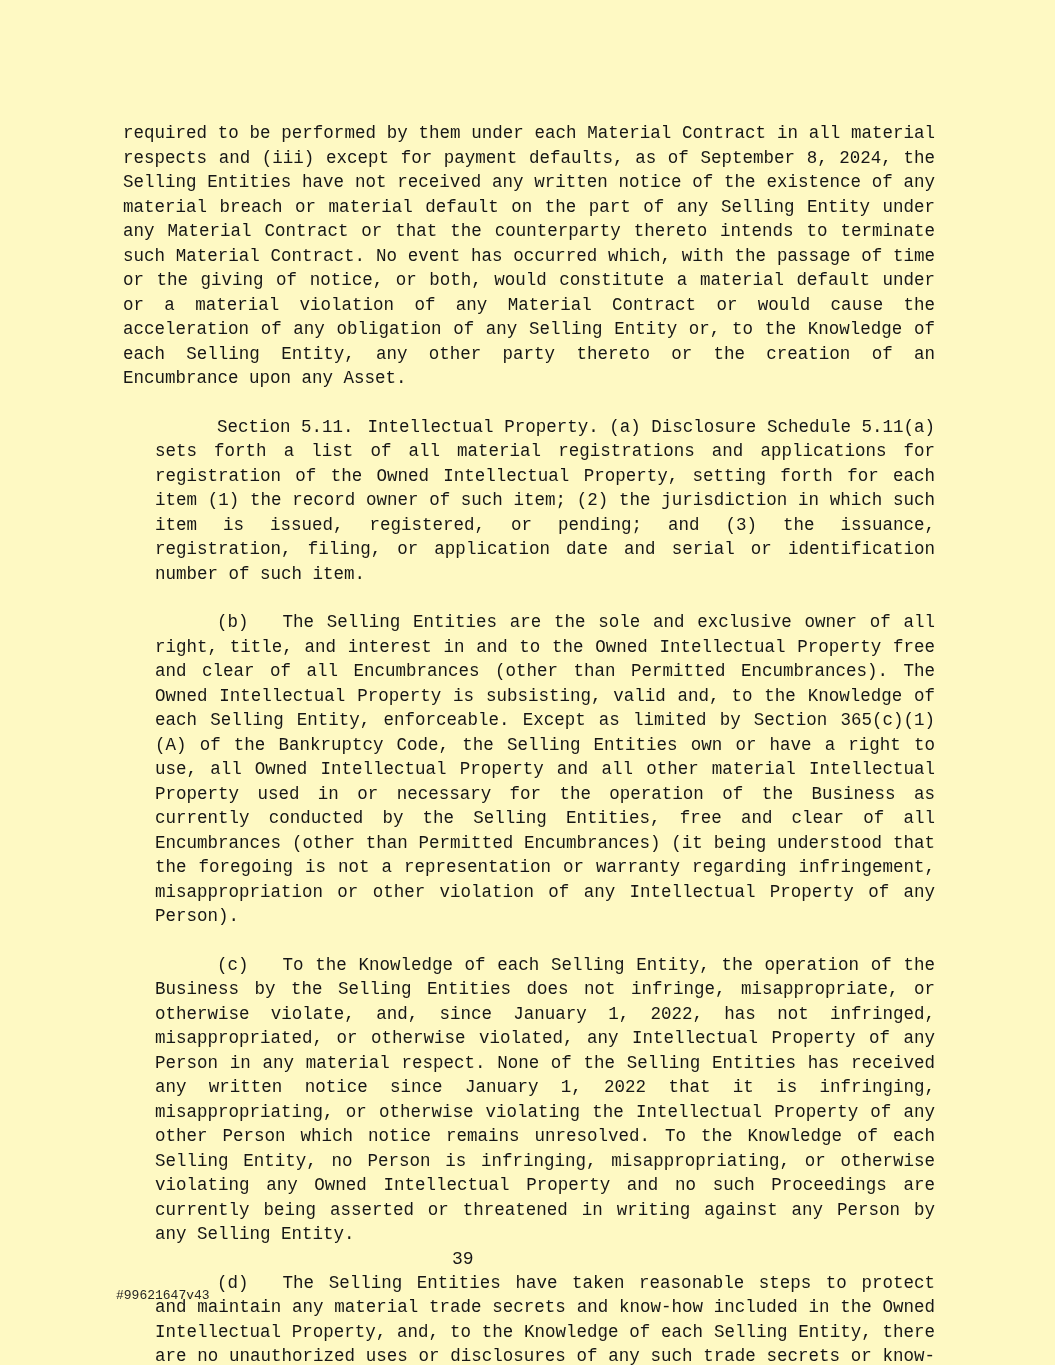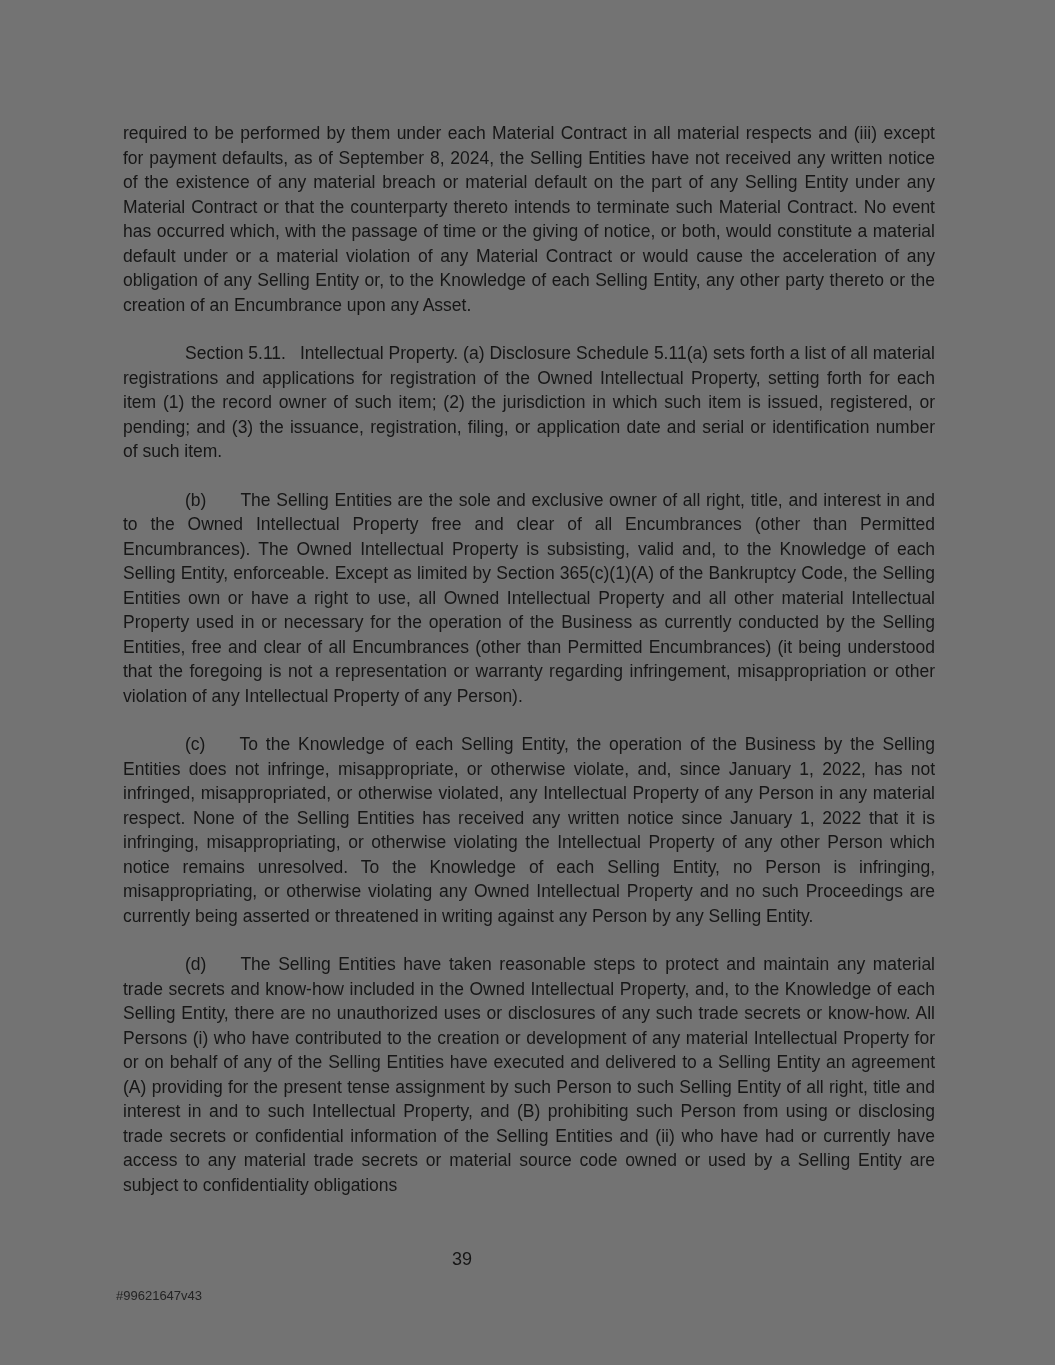--- a/index.html
+++ b/index.html
@@ -4,41 +4,42 @@
 <style>
   html, body {
     margin: 0;
     padding: 0;
     background: #ffffff;
   }
   .page {
     position: relative;
     width: 1055px;
     height: 1365px;
-    background: #737373;
-    font-family: Liberation Sans, sans-serif;
+    background: #fef9c3;
+    font-family: Liberation Mono, monospace;
     color: #161616;
     overflow: hidden;
   }
   .content {
     position: absolute;
     left: 123px;
     top: 121px;
     width: 812px;
   }
   .para {
     margin: 0 0 24px 0;
     font-size: 17.5px;
     line-height: 24.5px;
     text-align: justify;
     text-justify: inter-word;
     color: #161616;
   }
   .para.indent {
     text-indent: 62px;
+    margin-left: 32px;
   }
   .plabel {
     margin-right: 34px;
   }
   .plabel.section {
     margin-right: 14px;
   }
   .page-number {
     position: absolute;
     left: 452px;

